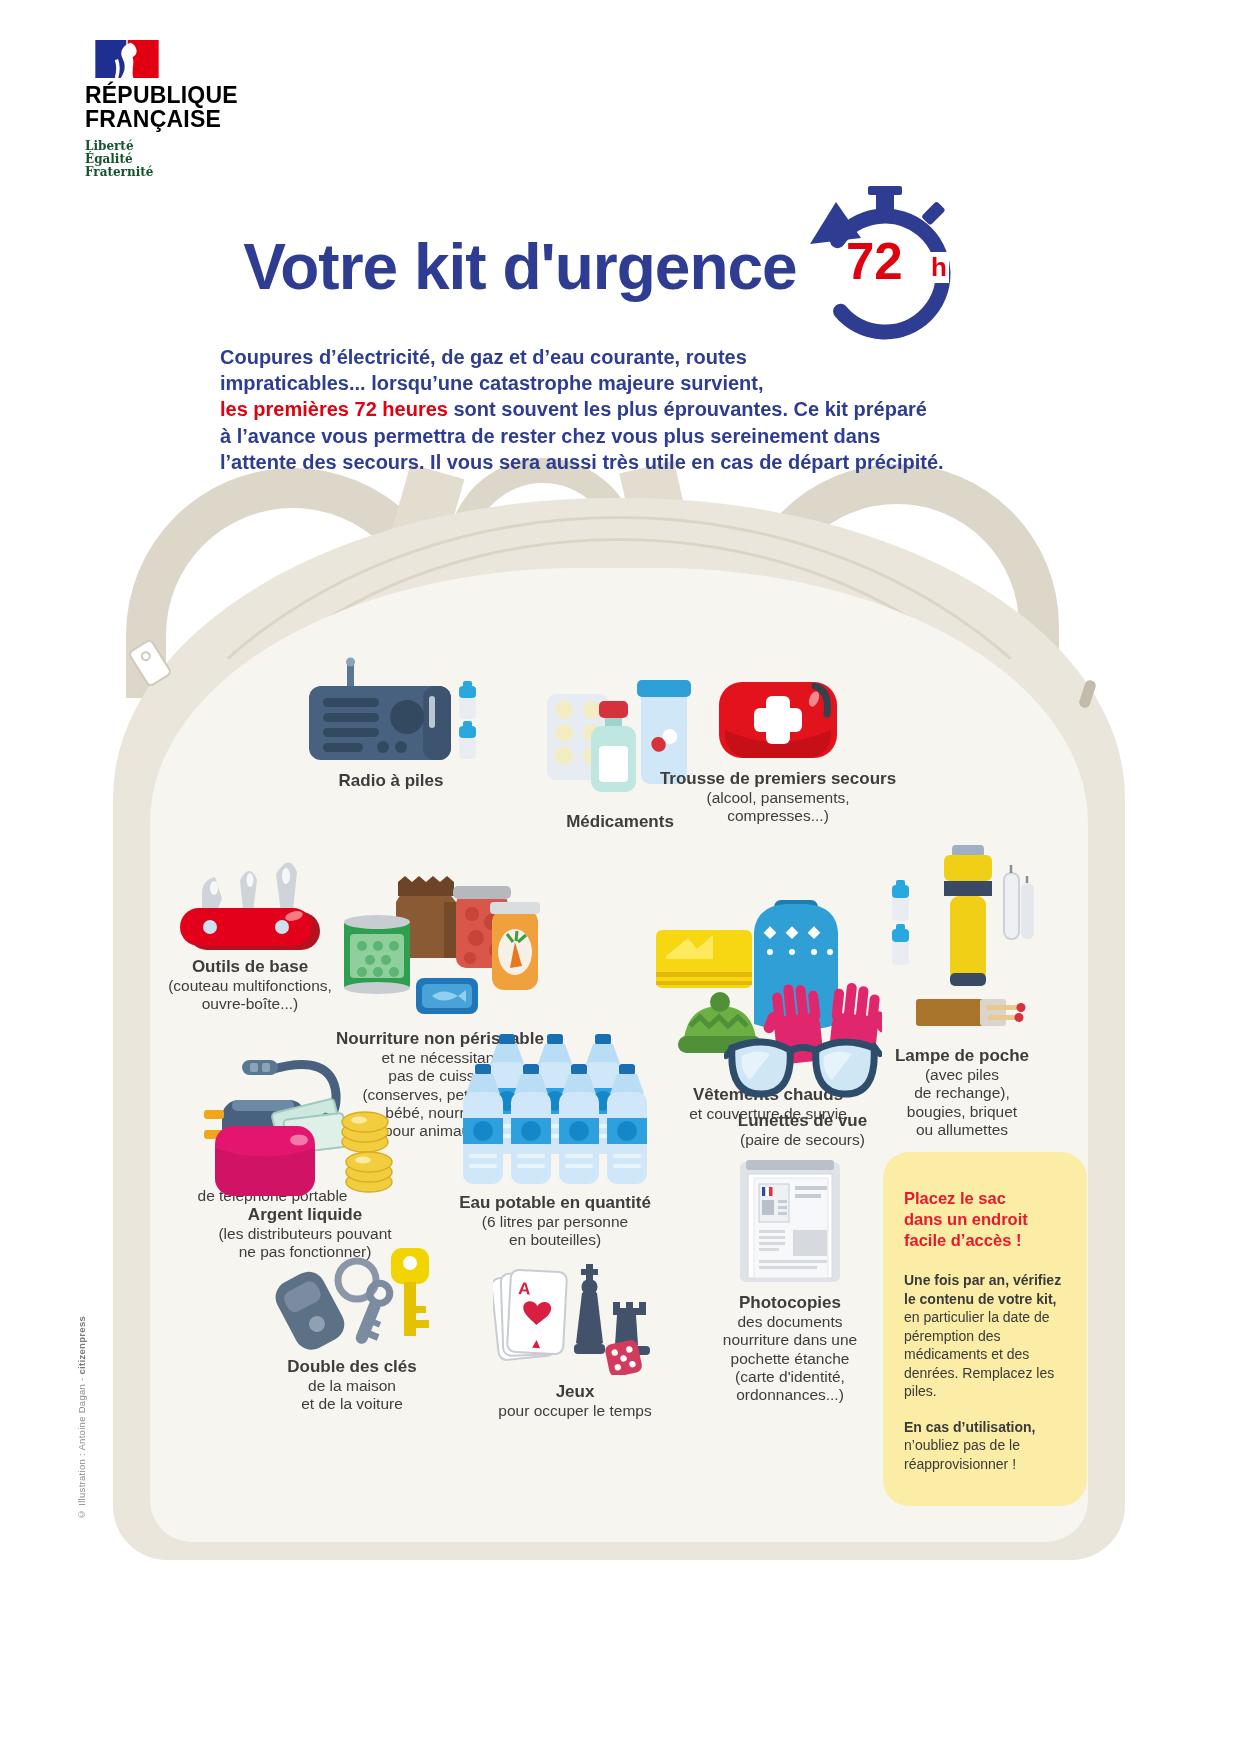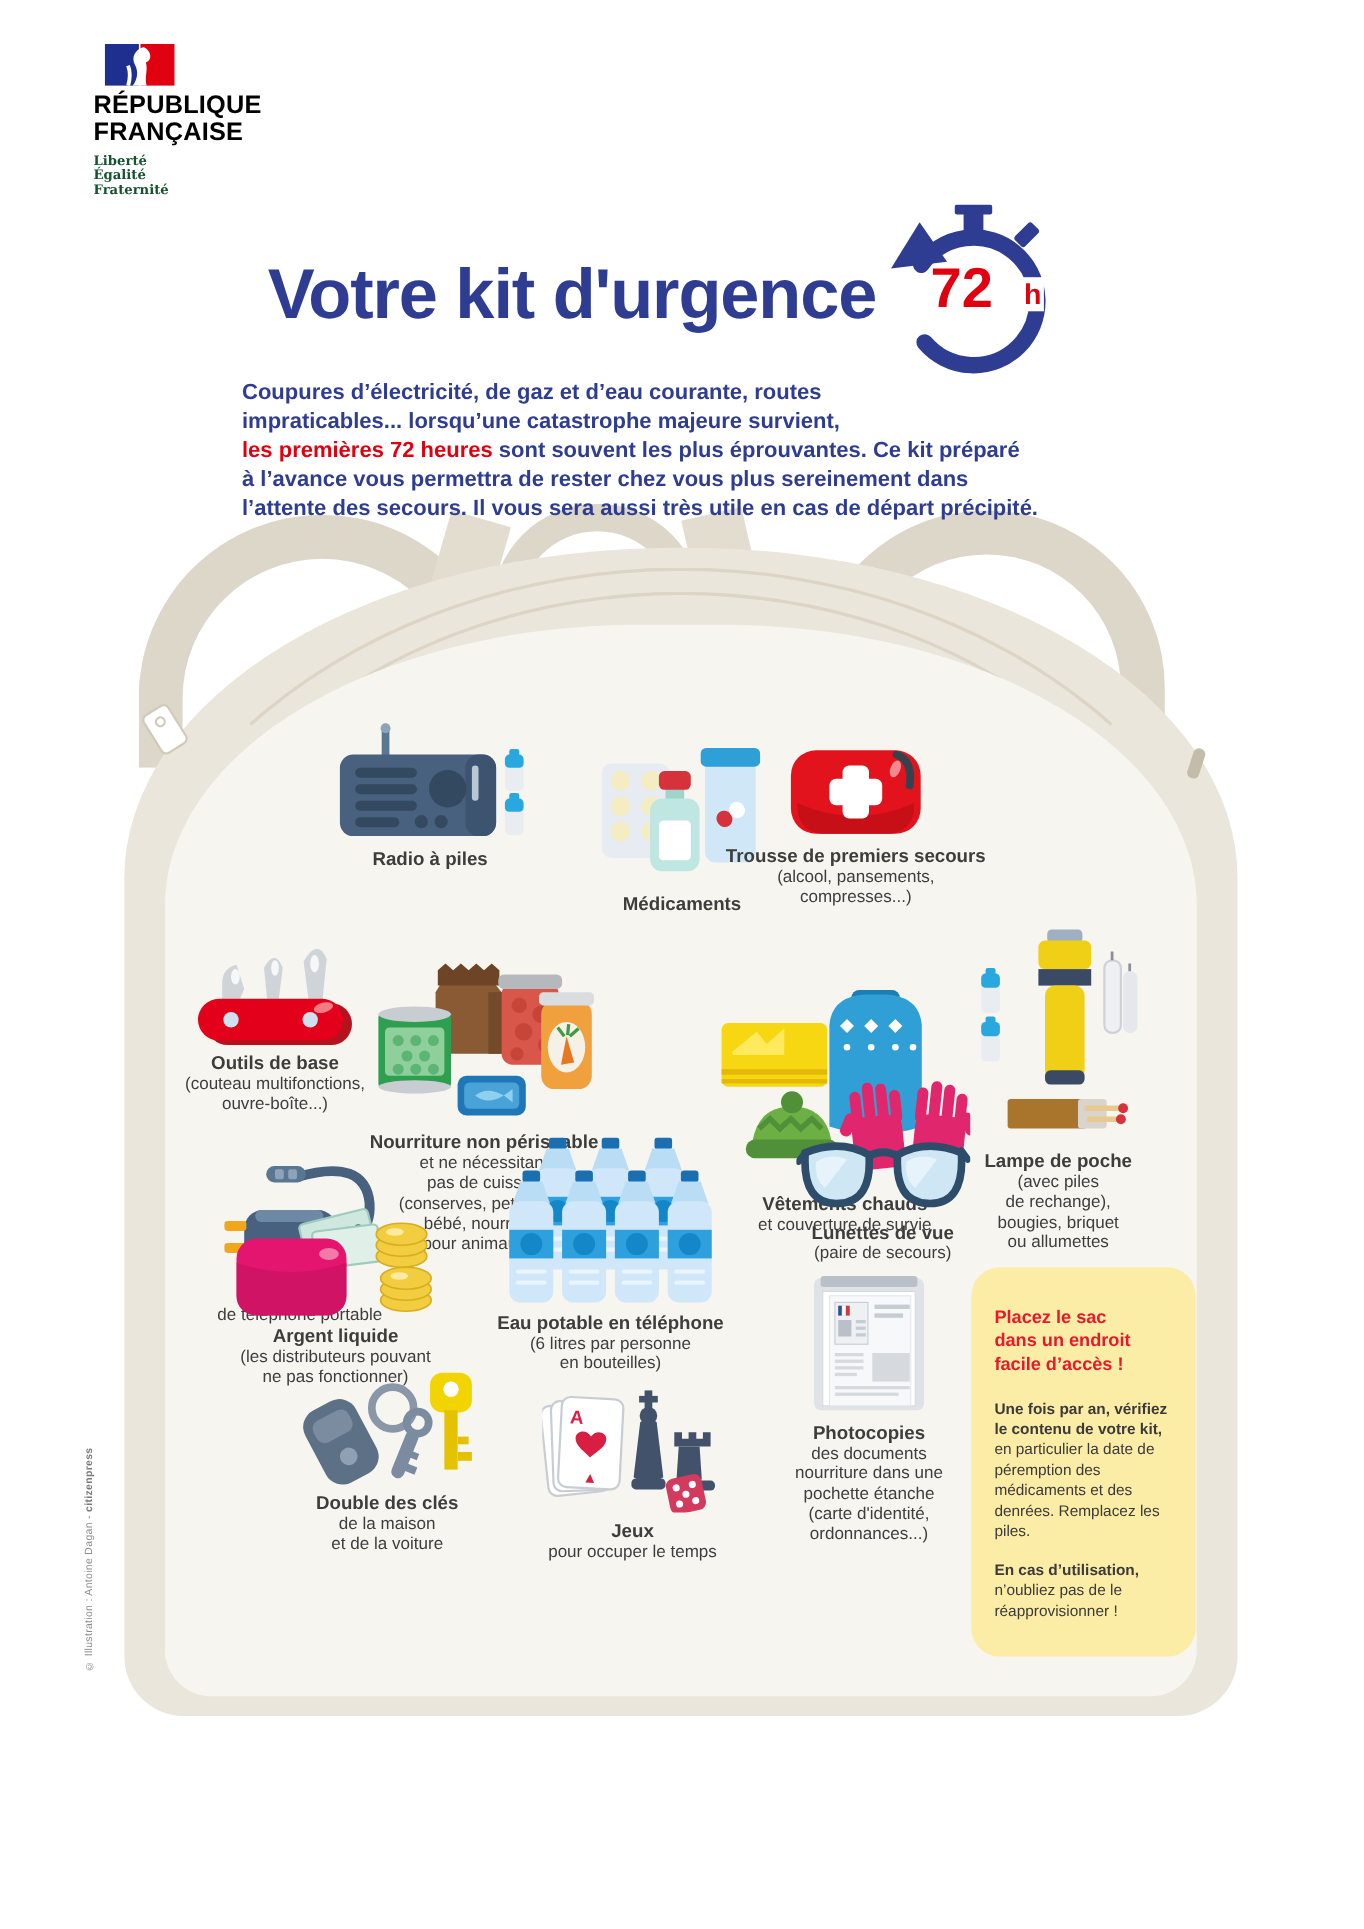--- a/index.html
+++ b/index.html
@@ -392,21 +392,21 @@
         </g>
       </defs>
       <use href="#bottle" x="27" y="0"></use>
         <use href="#bottle" x="75" y="0"></use>
         <use href="#bottle" x="123" y="0"></use>
       <use href="#bottle" x="3" y="30"></use>
         <use href="#bottle" x="51" y="30"></use>
         <use href="#bottle" x="99" y="30"></use>
         <use href="#bottle" x="147" y="30"></use>
     </svg>
-    <div class="t">Eau potable en téléphone</div>
+    <div class="t">Eau potable en quantité</div>
     <div class="d">(6 litres par personne
 en bouteilles)</div>
   </div>
 
   <div class="item" style="left:705px;top:1032px;width:195px;">
     <svg width="158" height="72" viewBox="0 0 158 72">
       <g fill="#cfe6f4" stroke="#2e4d6b" stroke-width="7">
         <path d="M8 16 q32 -13 58 2 q3 42 -27 44 q-34 2 -31 -46 z"></path>
         <path d="M92 18 q26 -15 58 -2 q3 48 -31 46 q-30 -2 -27 -44 z"></path>
       </g>

